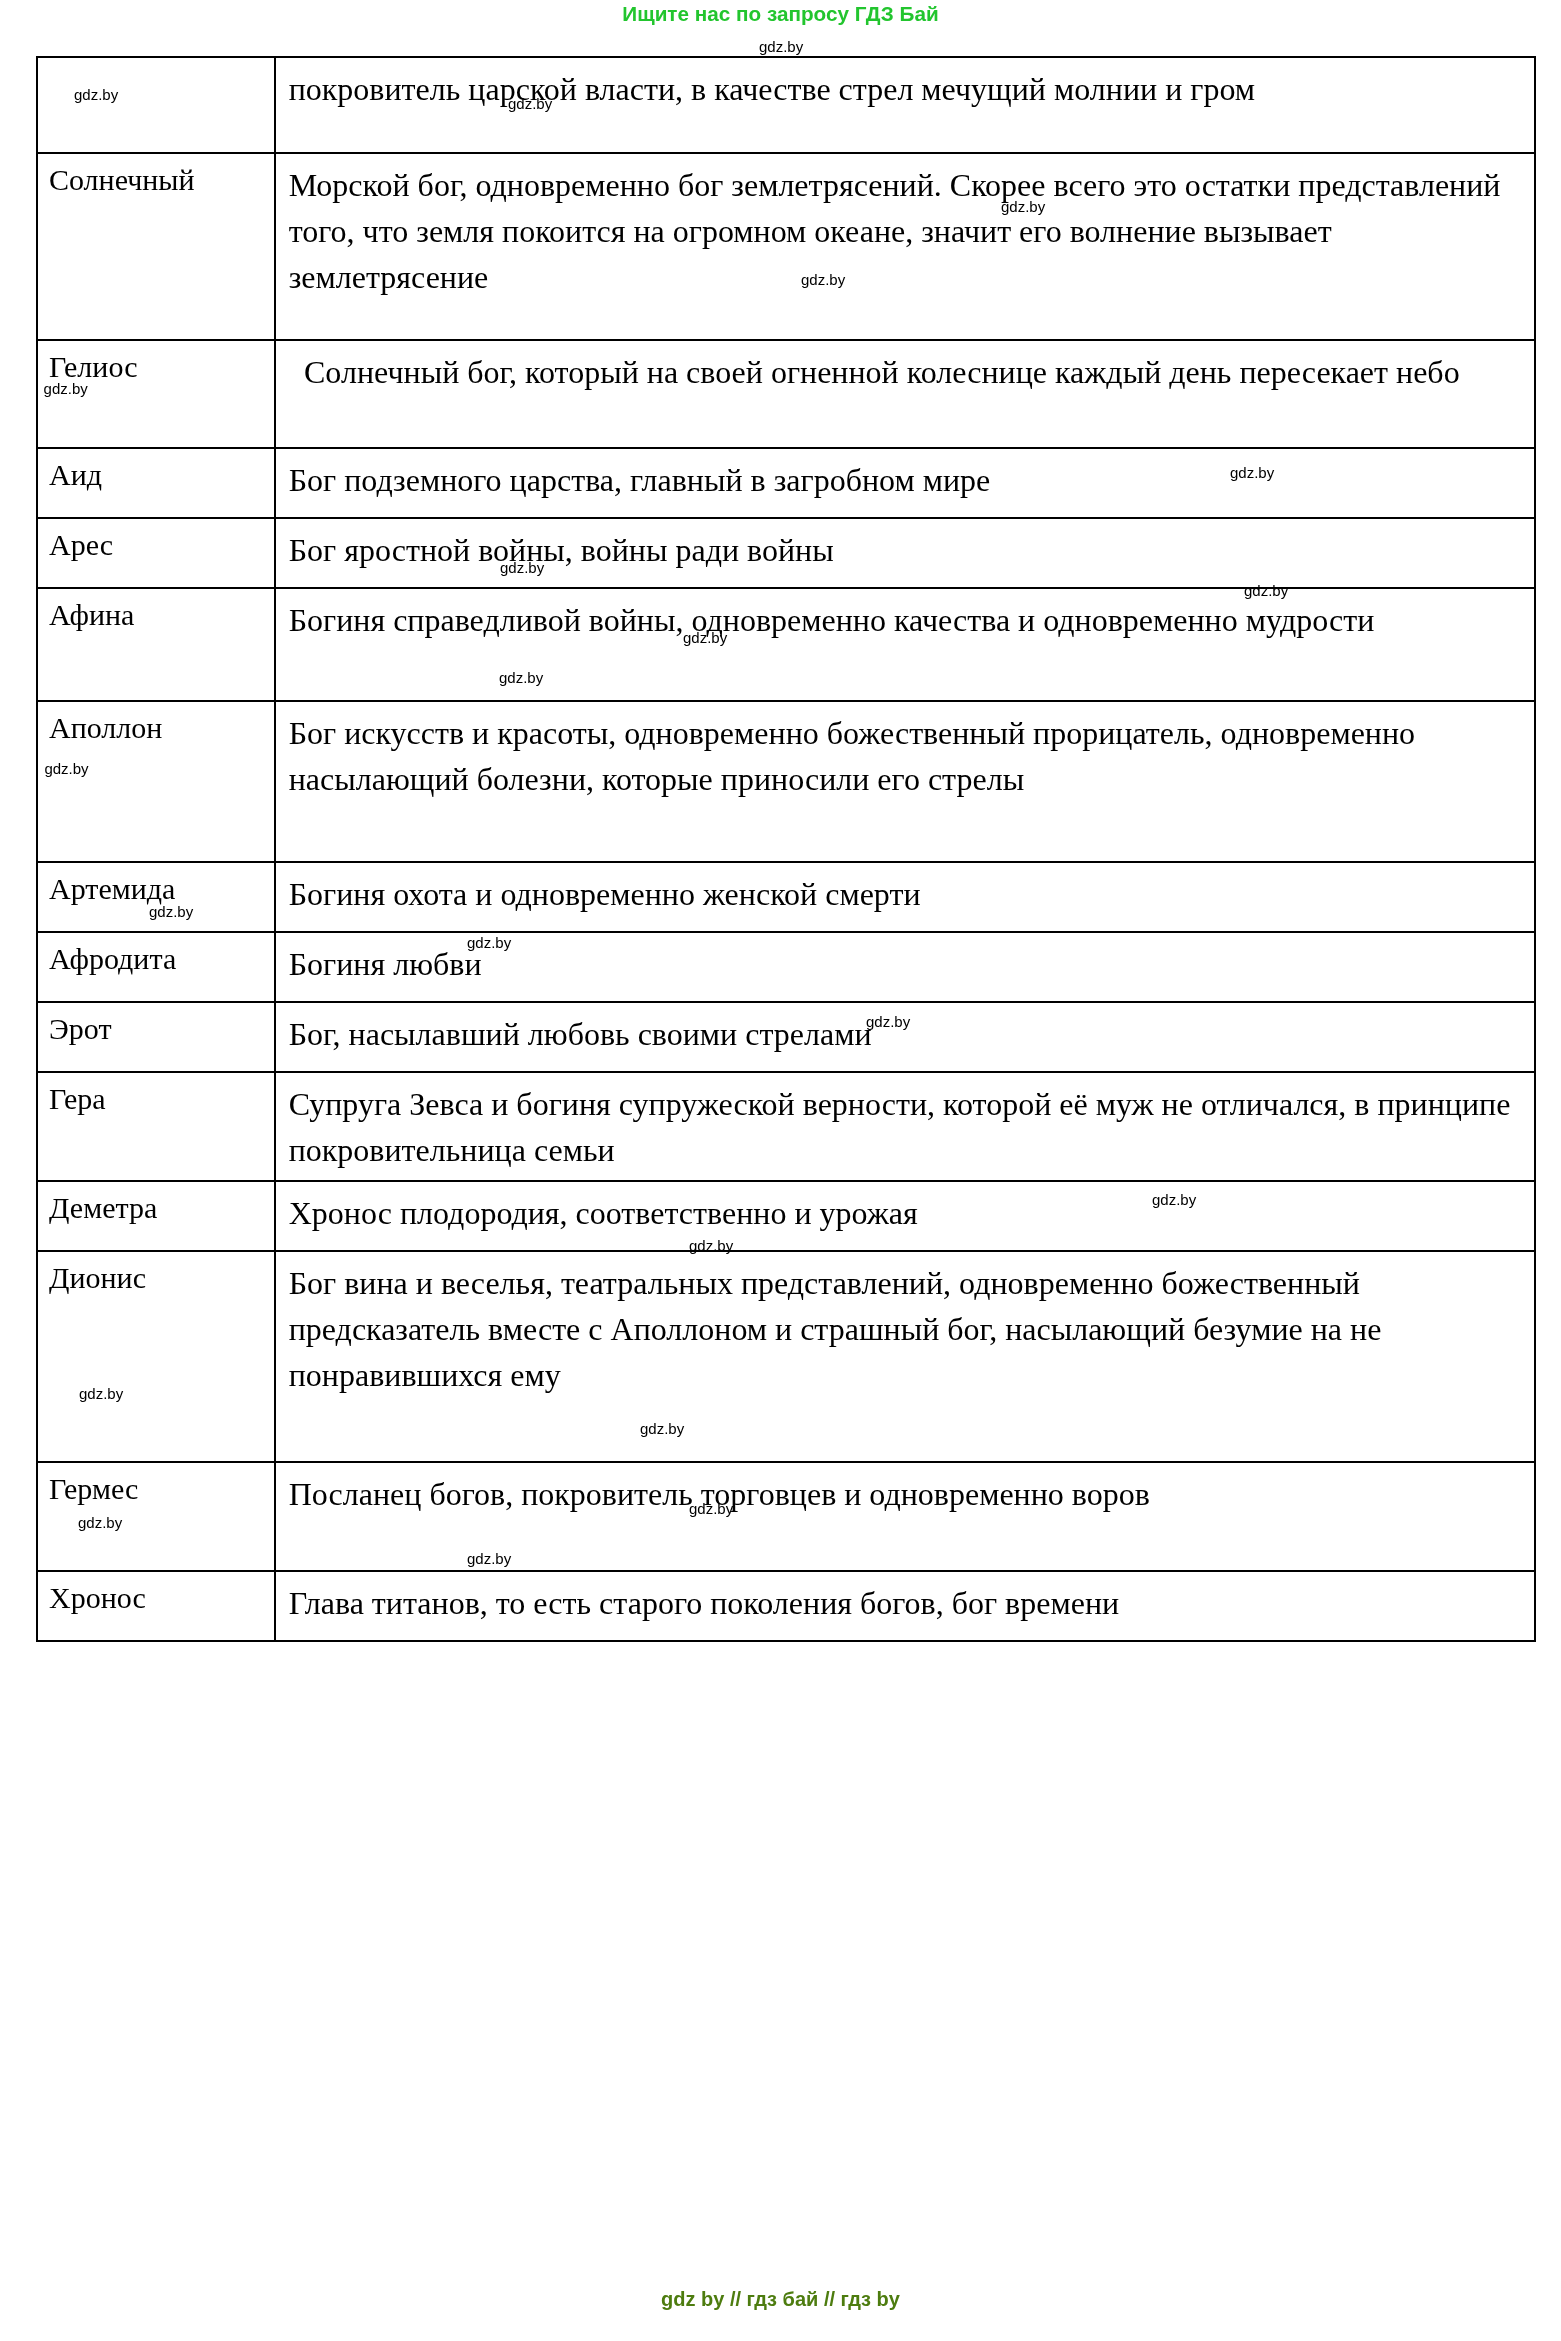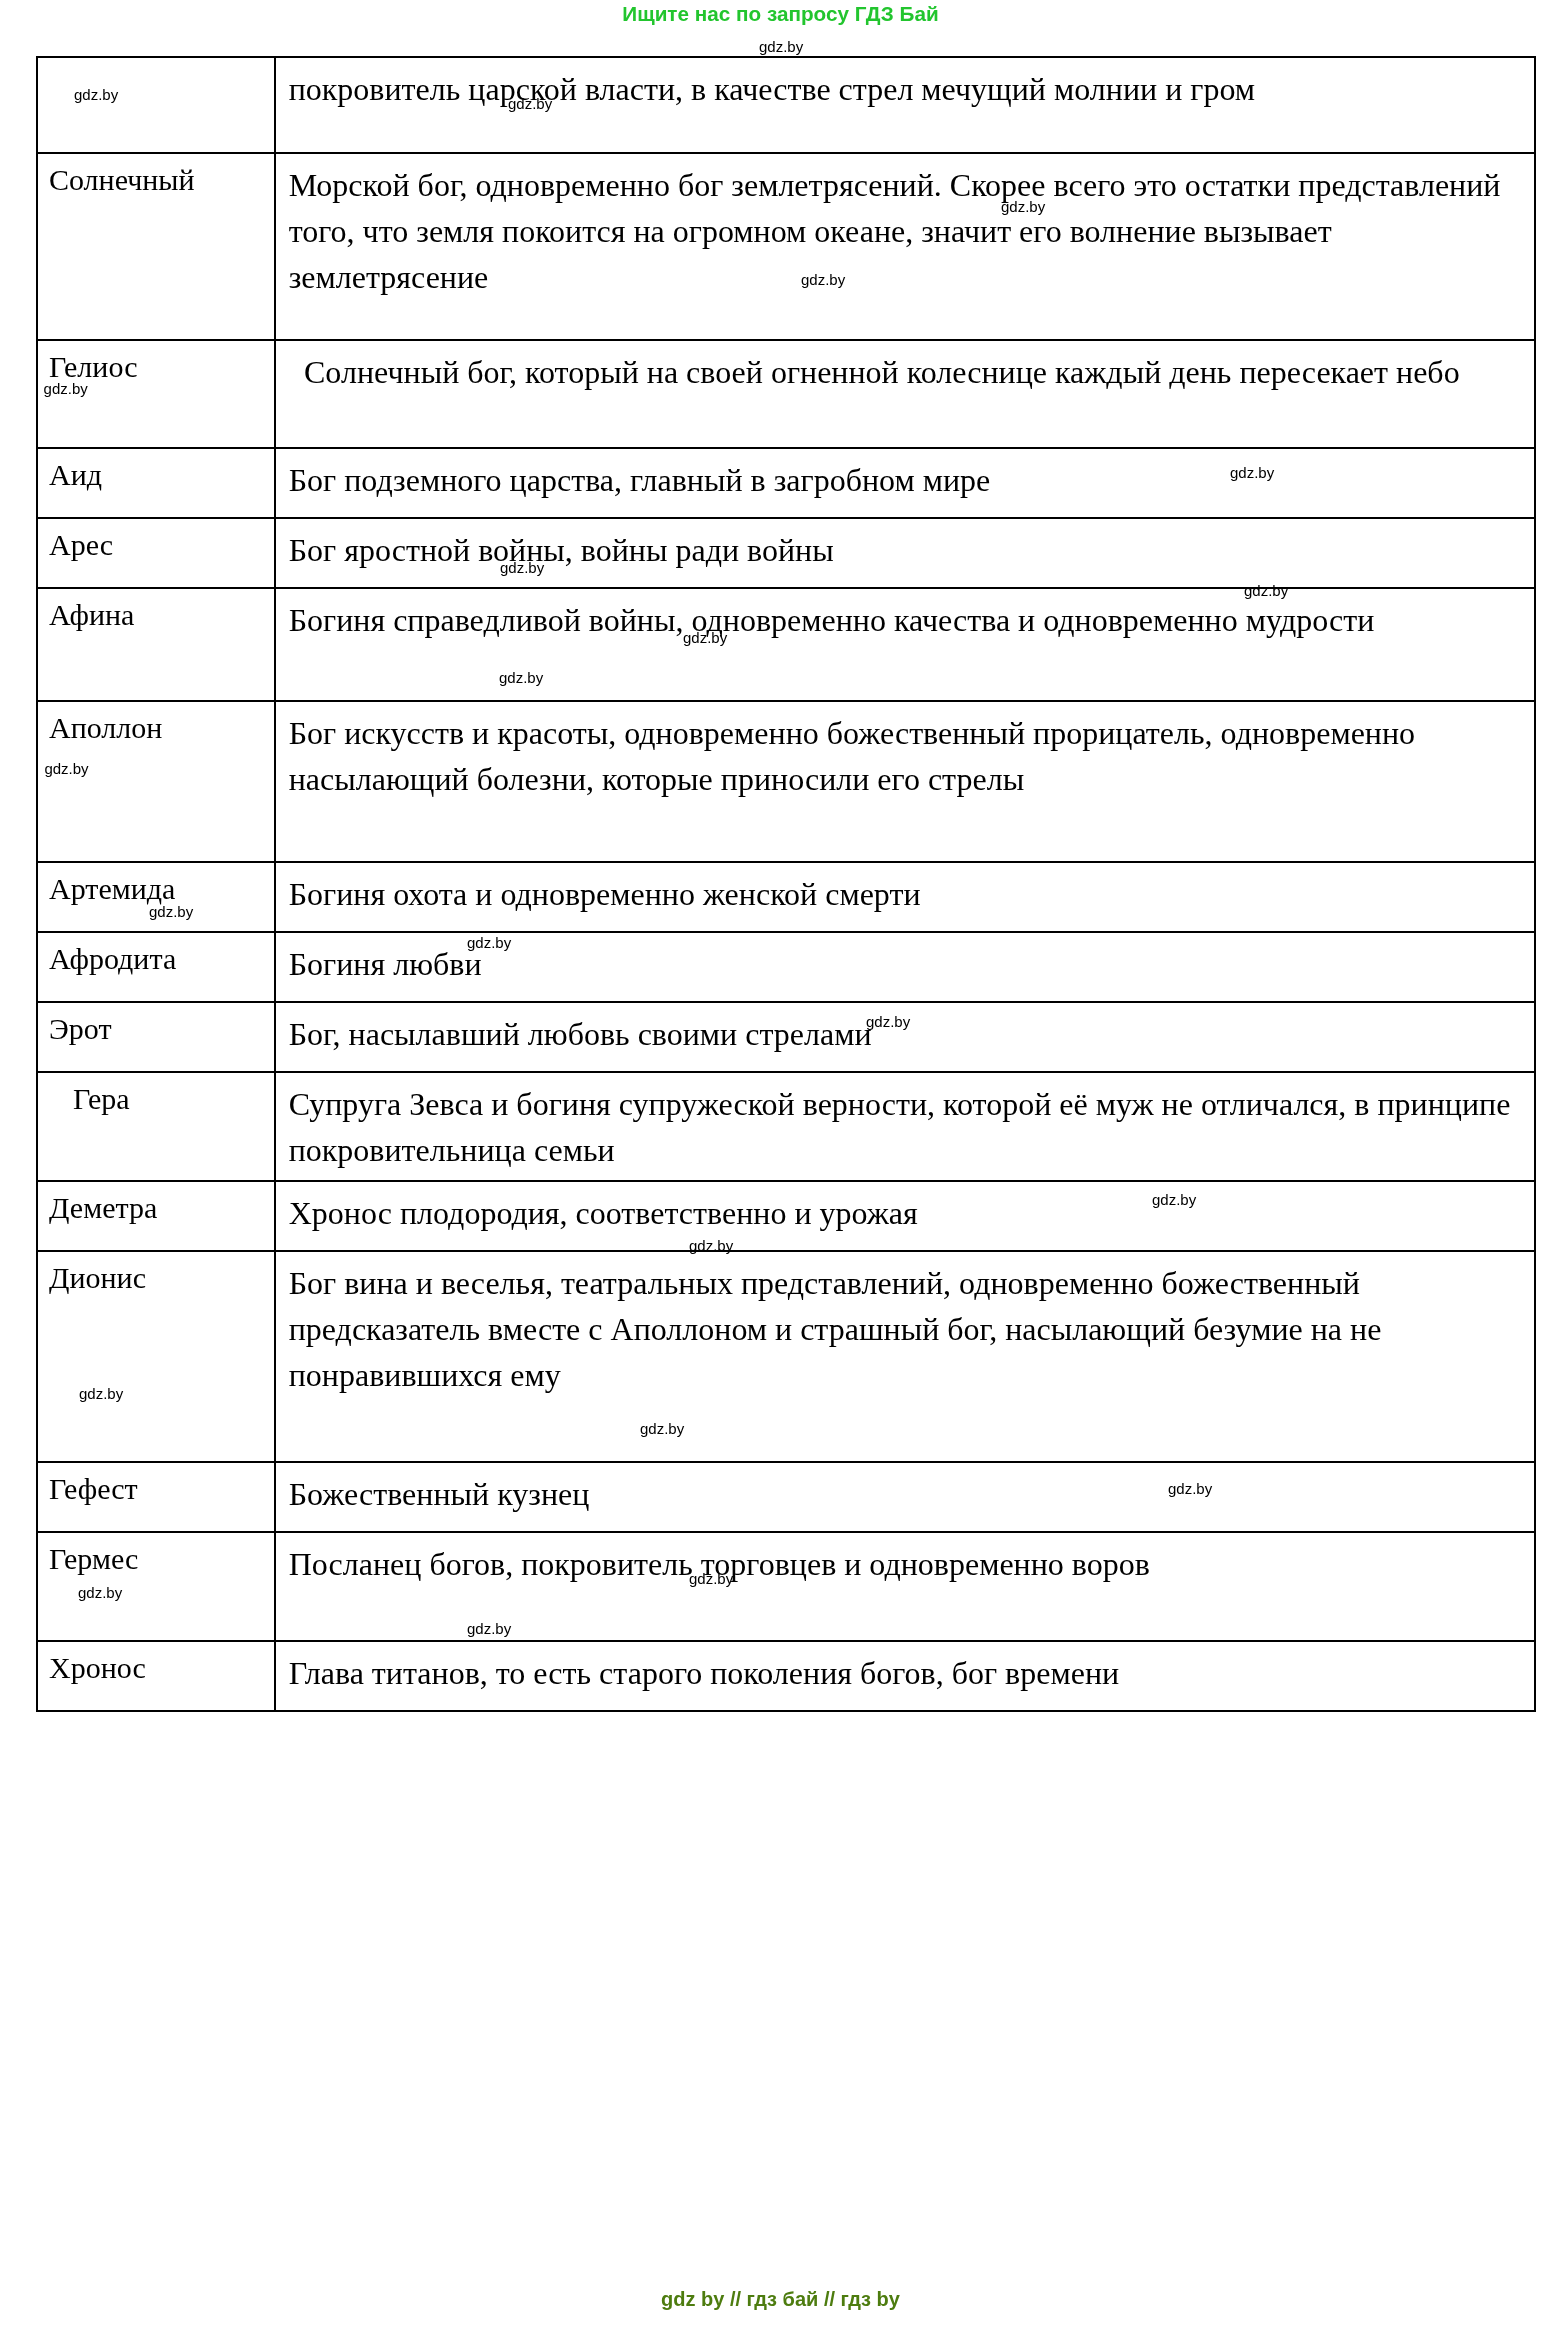--- a/index.html
+++ b/index.html
@@ -263,21 +263,21 @@
       <td class="h-eros">
         <div class="desc-cell" style="height:100%;">
           <span>Бог, насылавший любовь своими стрелами</span>
           <span class="wm" style="left:590px; top:11px;">gdz.by</span>
         </div>
       </td>
     </tr>
 
     <tr>
       <td class="h-hera">
-        <div class="name-cell" style="height:100%;margin-left:24px;">
+        <div class="name-cell" style="height:100%;">
           <span>Гера</span>
         </div>
       </td>
       <td class="h-hera">
         <div class="desc-cell" style="height:100%;">
           <span>Супруга Зевса и богиня супружеской верности, которой её муж не отличался, в принципе покровительница семьи</span>
         </div>
       </td>
     </tr>
 
@@ -304,33 +304,20 @@
       </td>
       <td class="h-dionis">
         <div class="desc-cell" style="height:100%;">
           <span>Бог вина и веселья, театральных представлений, одновременно божественный предсказатель вместе с Аполлоном и страшный бог, насылающий безумие на не понравившихся ему</span>
           <span class="wm" style="left:413px; top:-14.3px;">gdz.by</span>
           <span class="wm" style="left:364px; top:169px;">gdz.by</span>
         </div>
       </td>
     </tr>
 
-    <tr>
-      <td class="h-hephae">
-        <div class="name-cell" style="height:100%;">
-          <span>Гефест</span>
-        </div>
-      </td>
-      <td class="h-hephae">
-        <div class="desc-cell" style="height:100%;">
-          <span>Божественный кузнец</span>
-          <span class="wm" style="left:892px; top:17.5px;">gdz.by</span>
-        </div>
-      </td>
-    </tr>
 
     <tr>
       <td class="h-hermes">
         <div class="name-cell" style="height:100%;">
           <span>Гермес</span>
           <span class="wm" style="left:40px; top:52px;">gdz.by</span>
         </div>
       </td>
       <td class="h-hermes">
         <div class="desc-cell" style="height:100%;">

